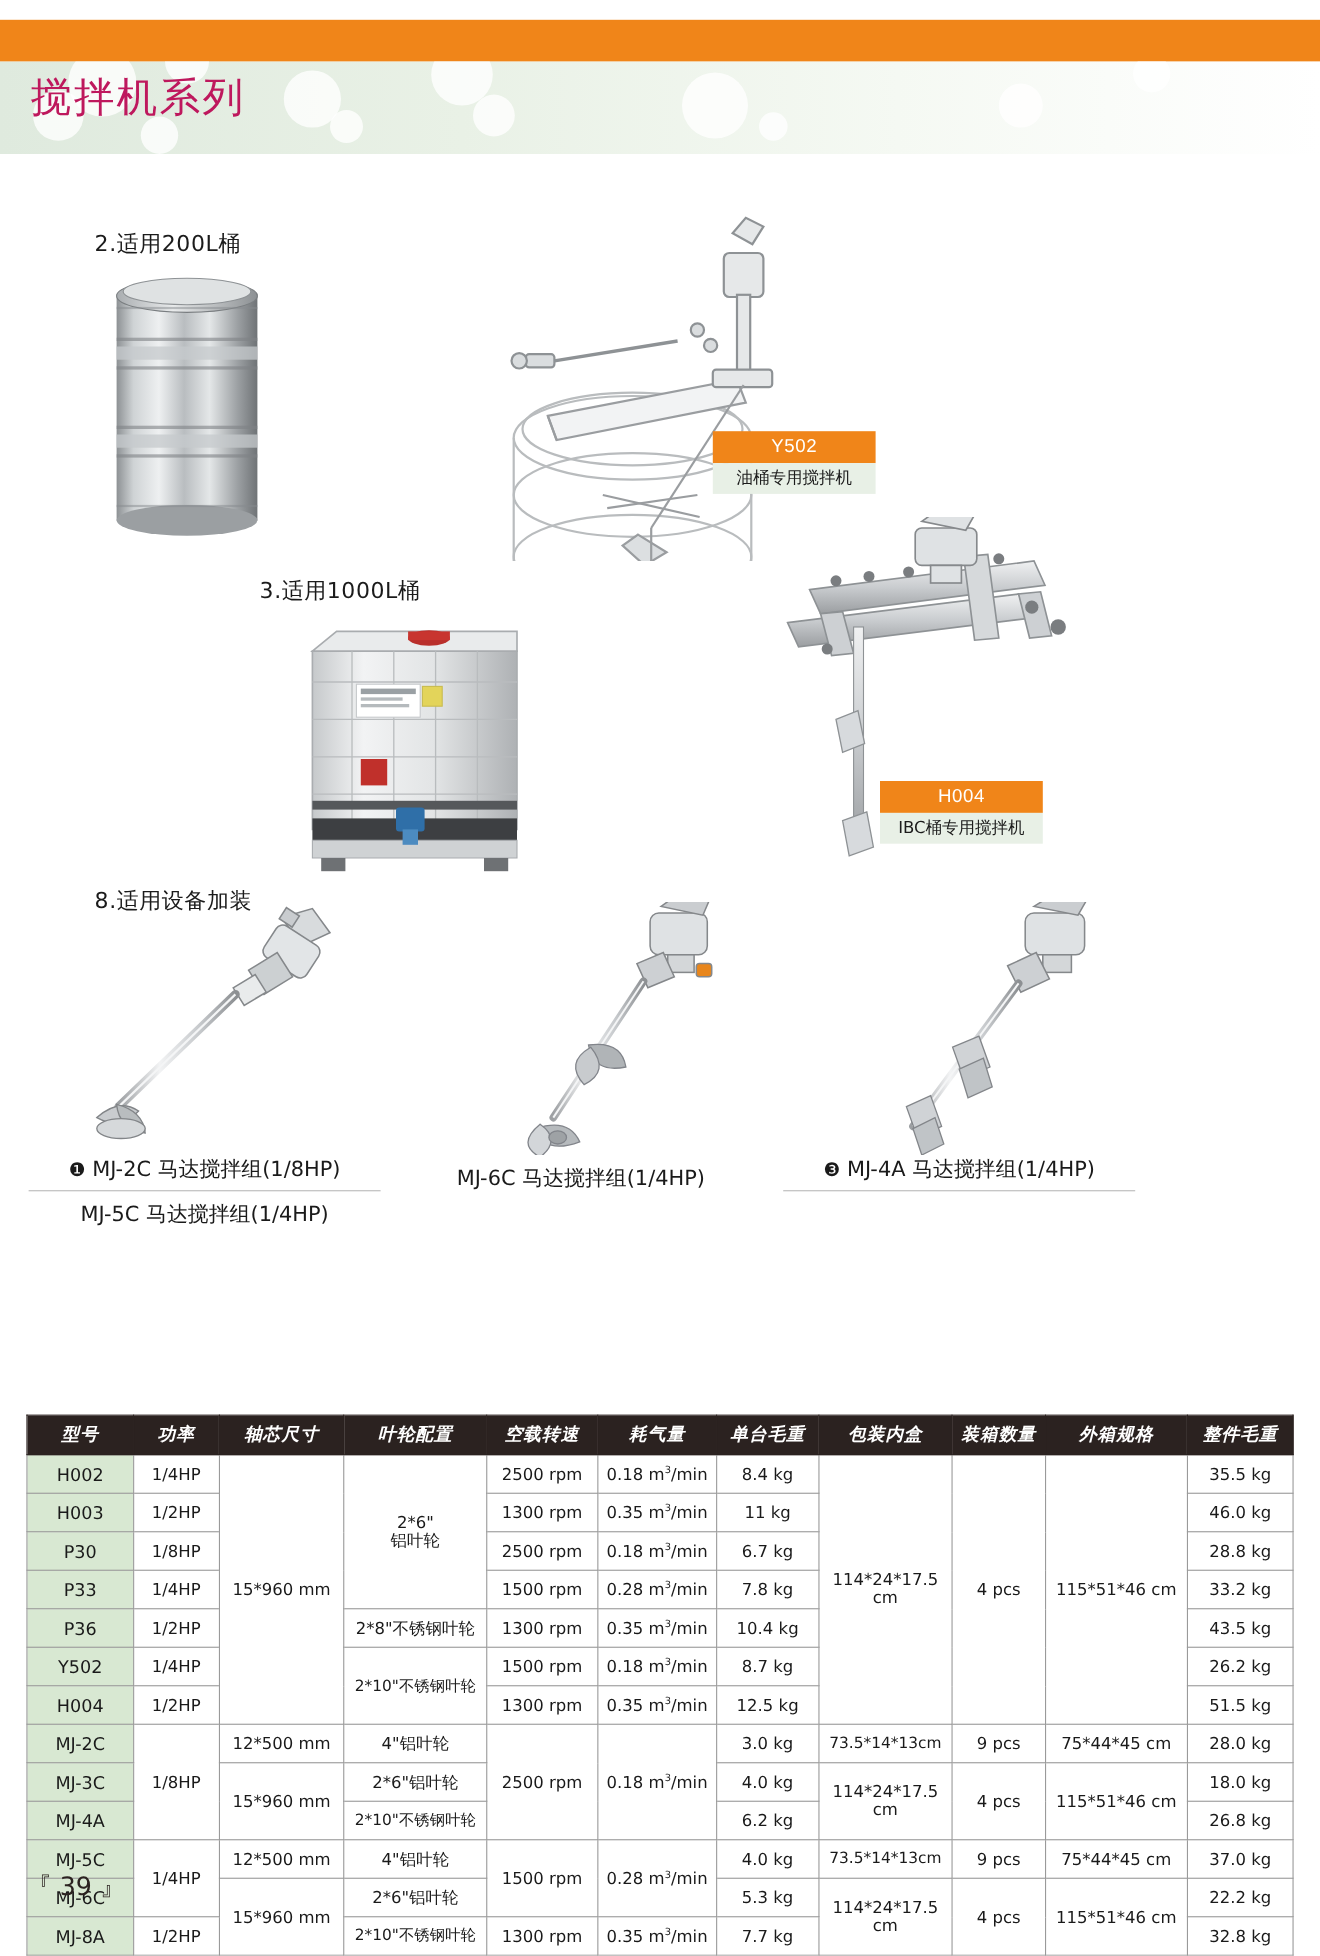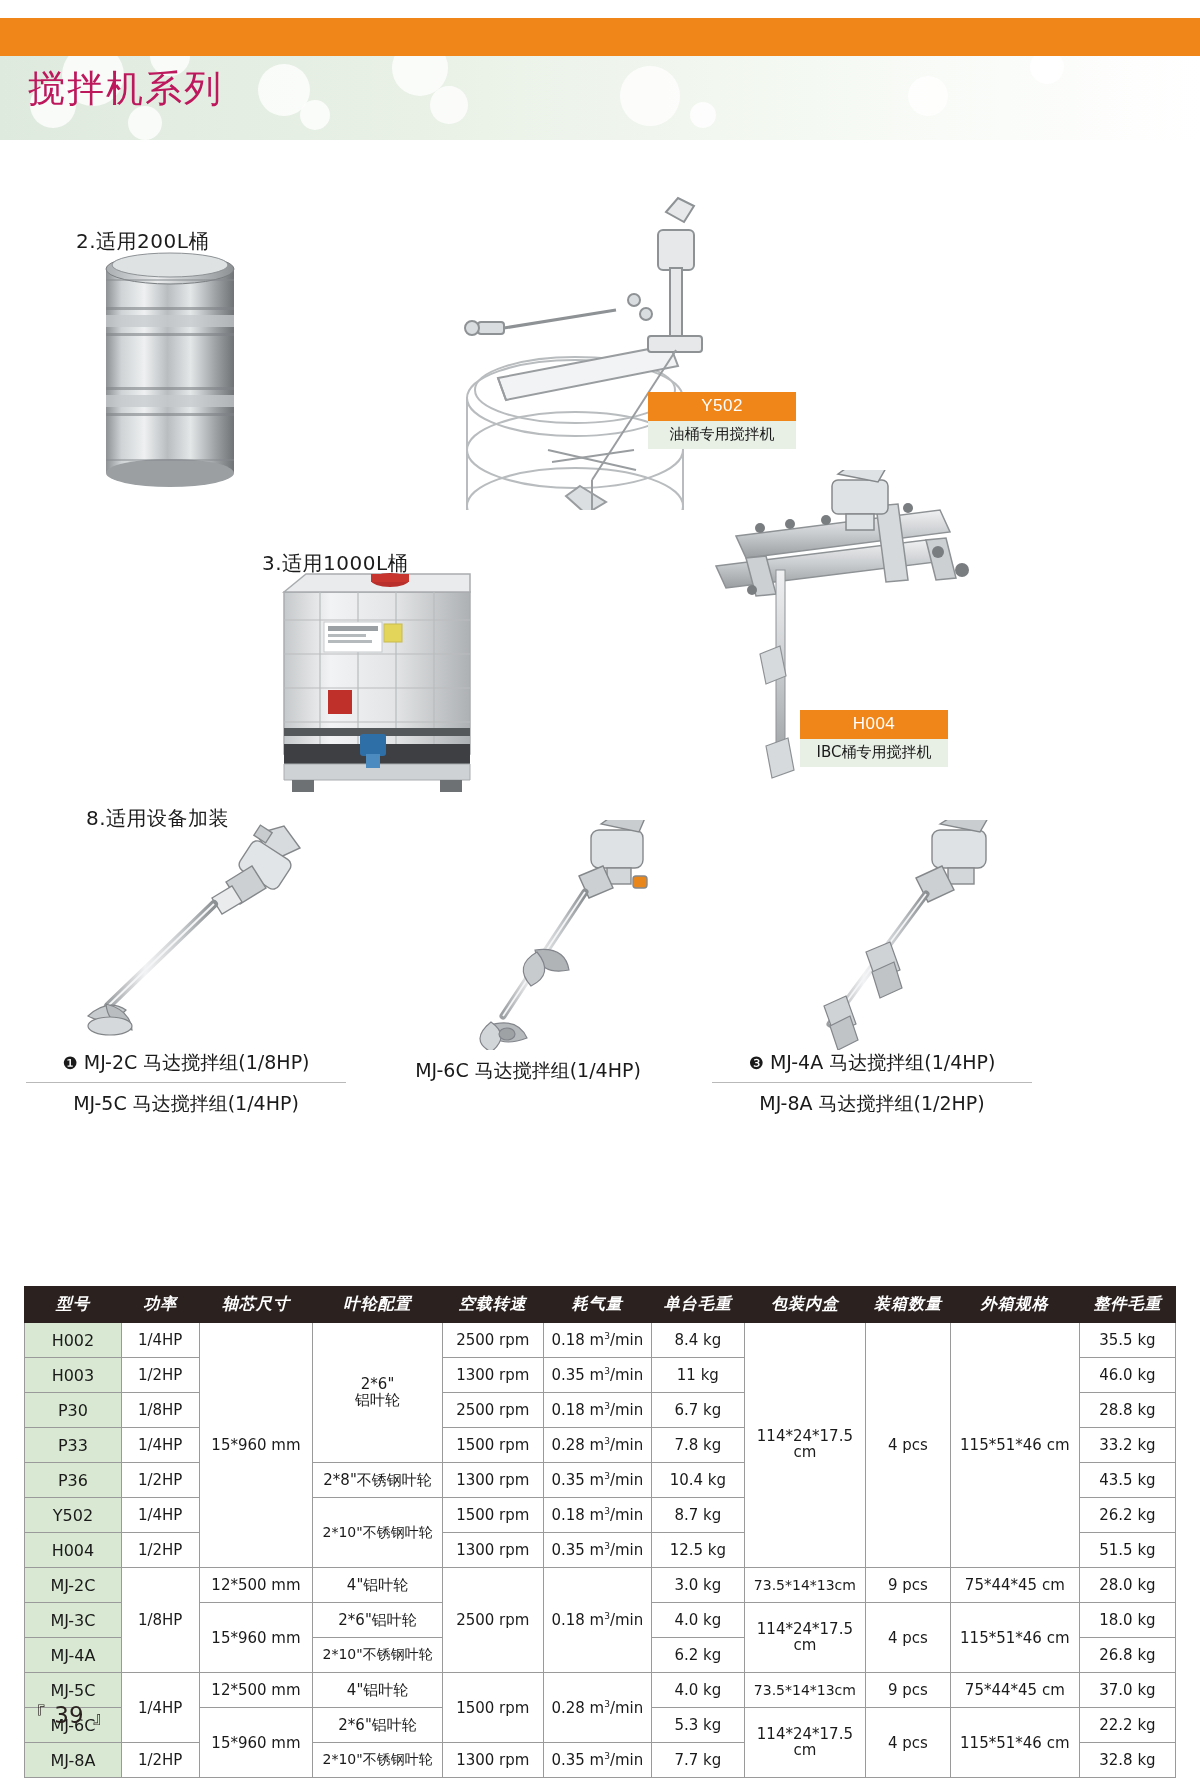--- a/index.html
+++ b/index.html
@@ -96,21 +96,21 @@
   <div class="bubble" style="left:300px;top:44px;width:30px;height:30px;"></div>
   <div class="bubble" style="left:392px;top:-16px;width:56px;height:56px;"></div>
   <div class="bubble" style="left:430px;top:30px;width:38px;height:38px;"></div>
   <div class="bubble" style="left:620px;top:10px;width:60px;height:60px;"></div>
   <div class="bubble" style="left:690px;top:46px;width:26px;height:26px;"></div>
   <div class="bubble" style="left:908px;top:20px;width:40px;height:40px;"></div>
   <div class="bubble" style="left:1030px;top:-6px;width:34px;height:34px;"></div>
 </div>
 <div class="page-title">搅拌机系列</div>
 
-<div class="sec-label" style="left:76px;top:208px;margin-top:20px;">2.适用200L桶</div>
+<div class="sec-label" style="left:86px;top:208px;">2.适用200L桶</div>
 
 <svg class="art" style="left:100px;top:245px;" width="140" height="250" viewBox="0 0 140 250">
   <defs>
     <linearGradient id="drumg" x1="0" y1="0" x2="1" y2="0">
       <stop offset="0%" stop-color="#8d9194"></stop>
         <stop offset="12%" stop-color="#cfd3d5"></stop>
       <stop offset="30%" stop-color="#eef0f1"></stop>
         <stop offset="48%" stop-color="#b9bdc0"></stop>
       <stop offset="66%" stop-color="#e4e7e8"></stop>
         <stop offset="86%" stop-color="#9ca0a3"></stop>
@@ -169,21 +169,21 @@
     <circle cx="214" cy="150" r="6"></circle>
     <circle cx="226" cy="164" r="6"></circle>
   </g>
 </svg>
 
 <div class="callout" style="left:648px;top:392px;">
   <div class="code">Y502</div>
   <div class="desc">油桶专用搅拌机</div>
 </div>
 
-<div class="sec-label" style="left:262px;top:524px;margin-top:26px;">3.适用1000L桶</div>
+<div class="sec-label" style="left:236px;top:524px;">3.适用1000L桶</div>
 
 <svg class="art" style="left:262px;top:558px;" width="230" height="240" viewBox="0 0 230 240">
   <defs>
     <linearGradient id="ibcg" x1="0" y1="0" x2="1" y2="0">
       <stop offset="0%" stop-color="#c6c9cb"></stop>
         <stop offset="25%" stop-color="#f2f3f4"></stop>
       <stop offset="60%" stop-color="#e2e4e5"></stop>
         <stop offset="100%" stop-color="#aeb1b4"></stop>
     </linearGradient>
   </defs>
@@ -344,21 +344,20 @@
 
 <div class="prod-cap" style="left:368px;top:1050px;">
   <div class="l2">MJ-6C  马达搅拌组(1/4HP)</div>
 </div>
 
 <div class="prod-cap" style="left:712px;top:1050px;">
   <div class="l1">
     <span class="num">❸</span>
     <span>MJ-4A  马达搅拌组(1/4HP)</span>
   </div>
-  <div class="l2">MJ-8A  马达搅拌组(1/2HP)</div>
 </div>
 
 <table class="spec">
   <thead>
     <tr>
       <th style="width:104px">型号</th>
       <th style="width:80px">功率</th>
       <th style="width:114px">轴芯尺寸</th>
       <th style="width:128px">叶轮配置</th>
       <th style="width:102px">空载转速</th>

